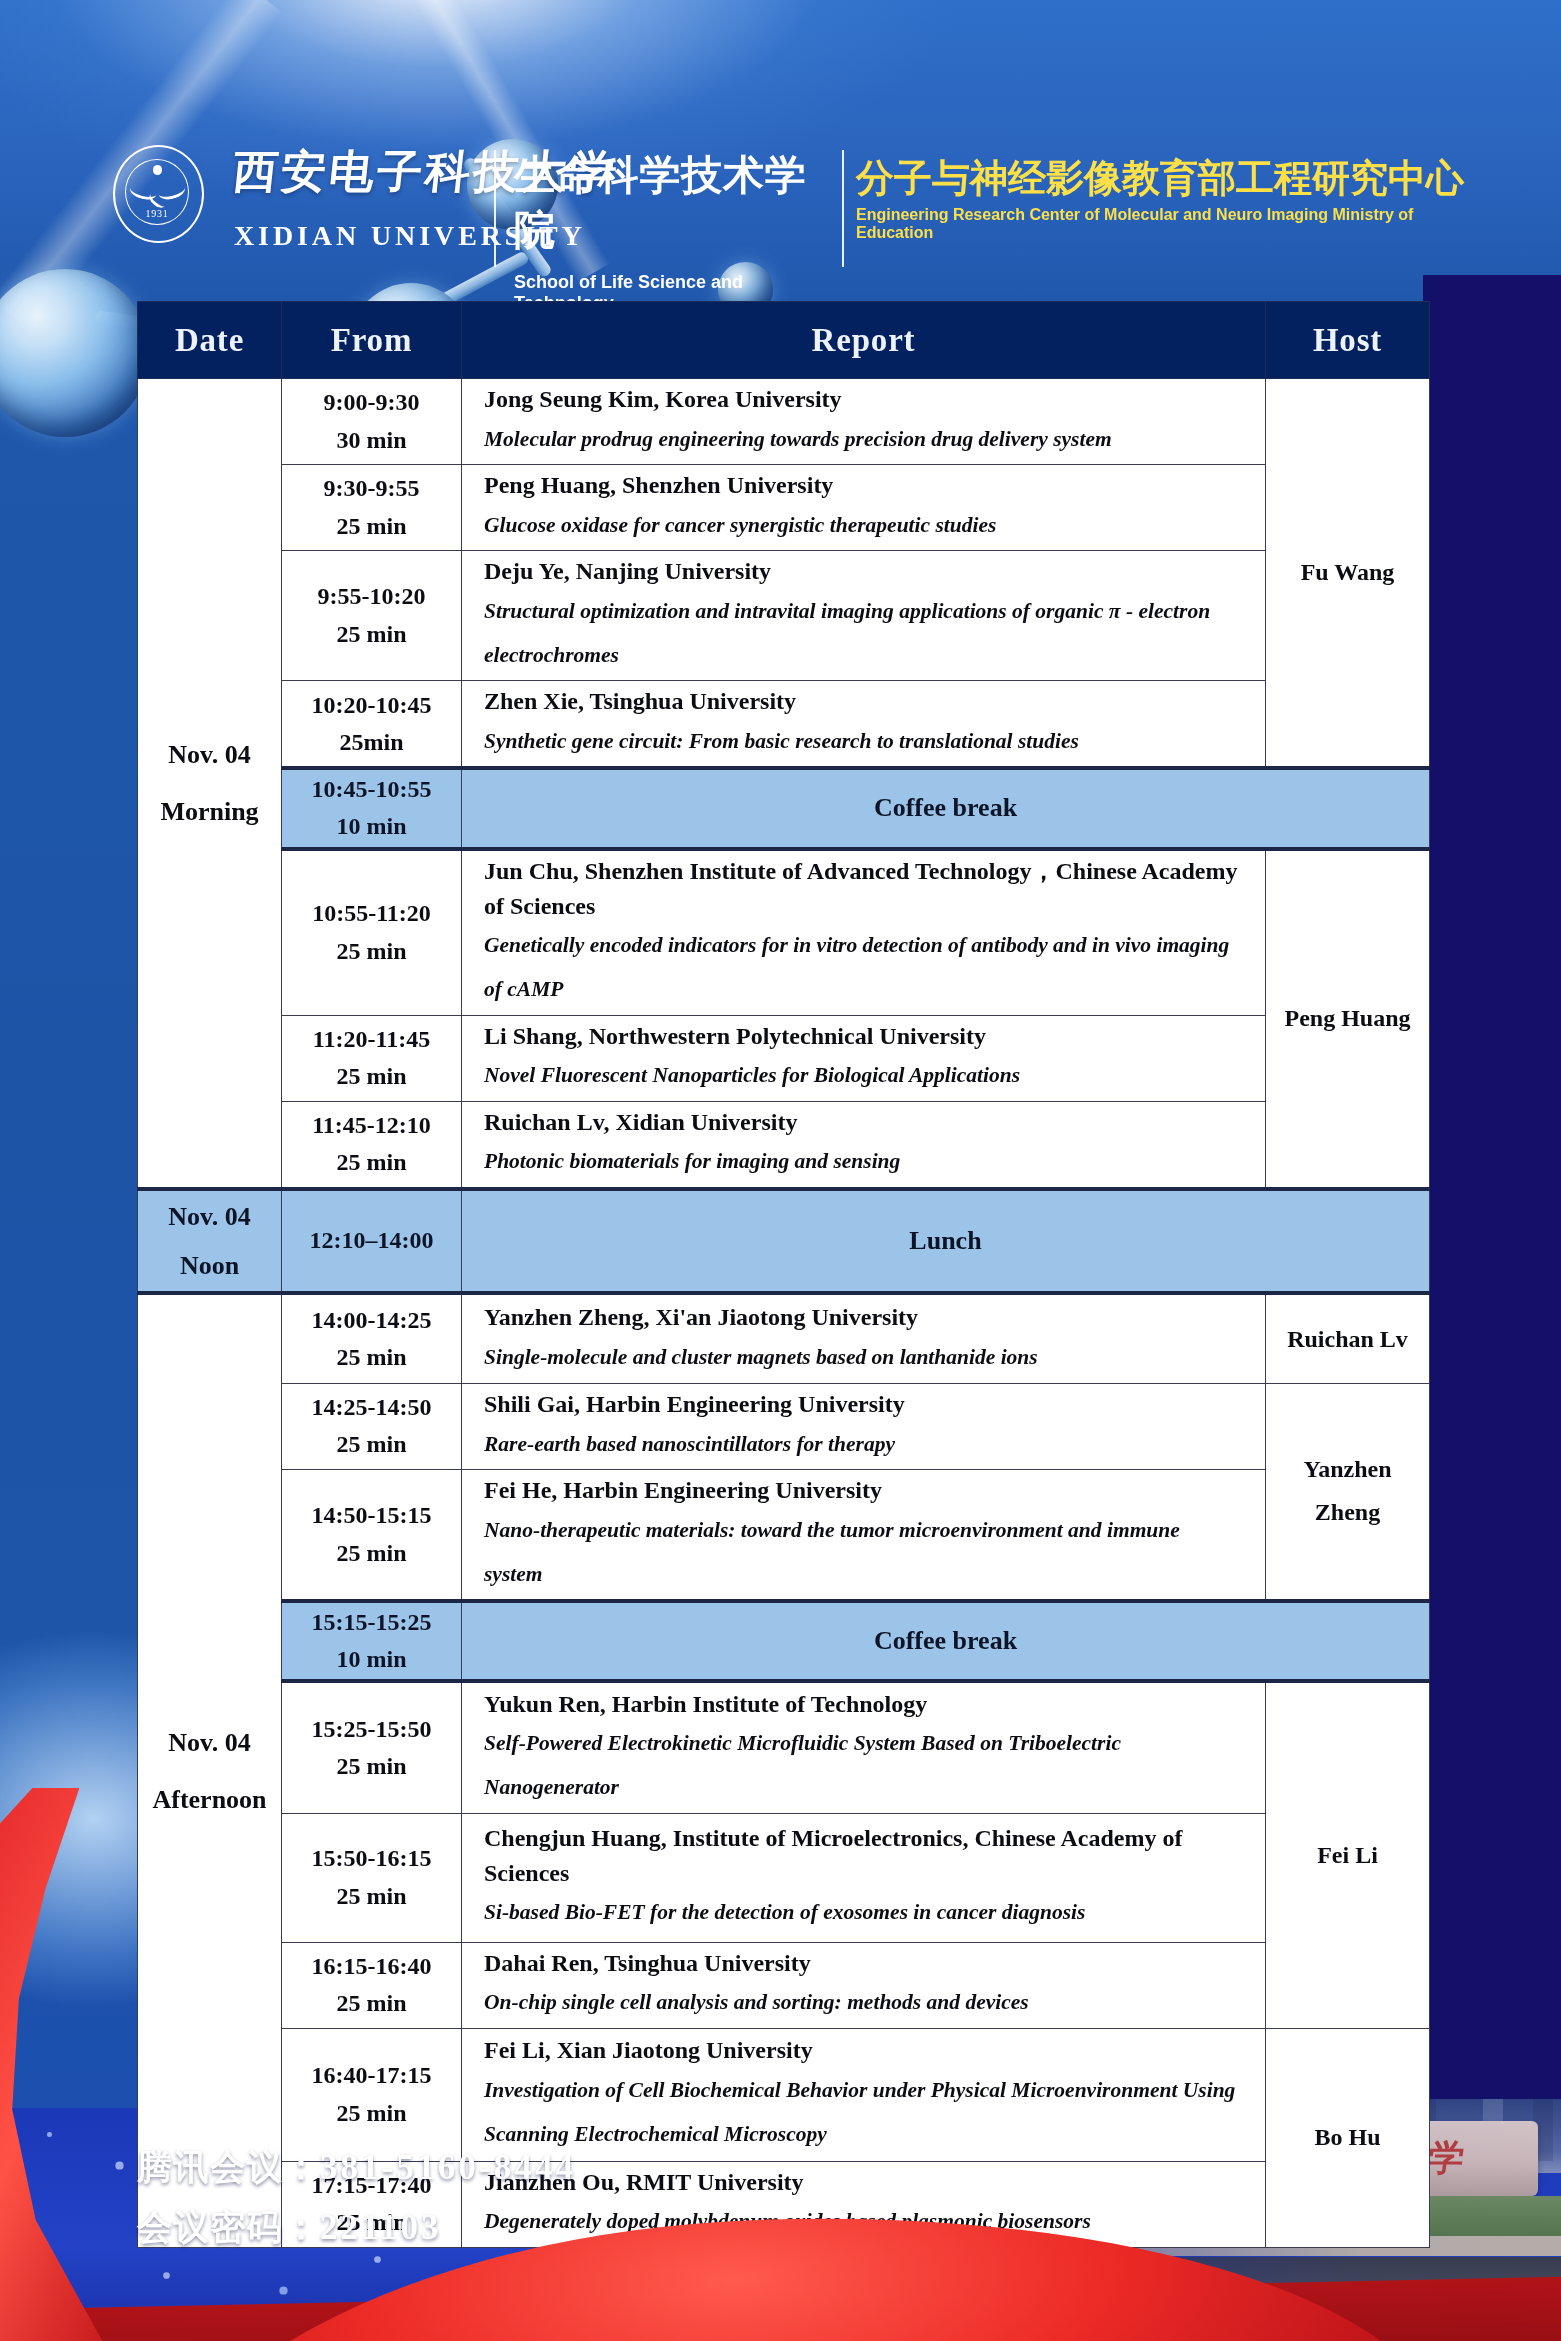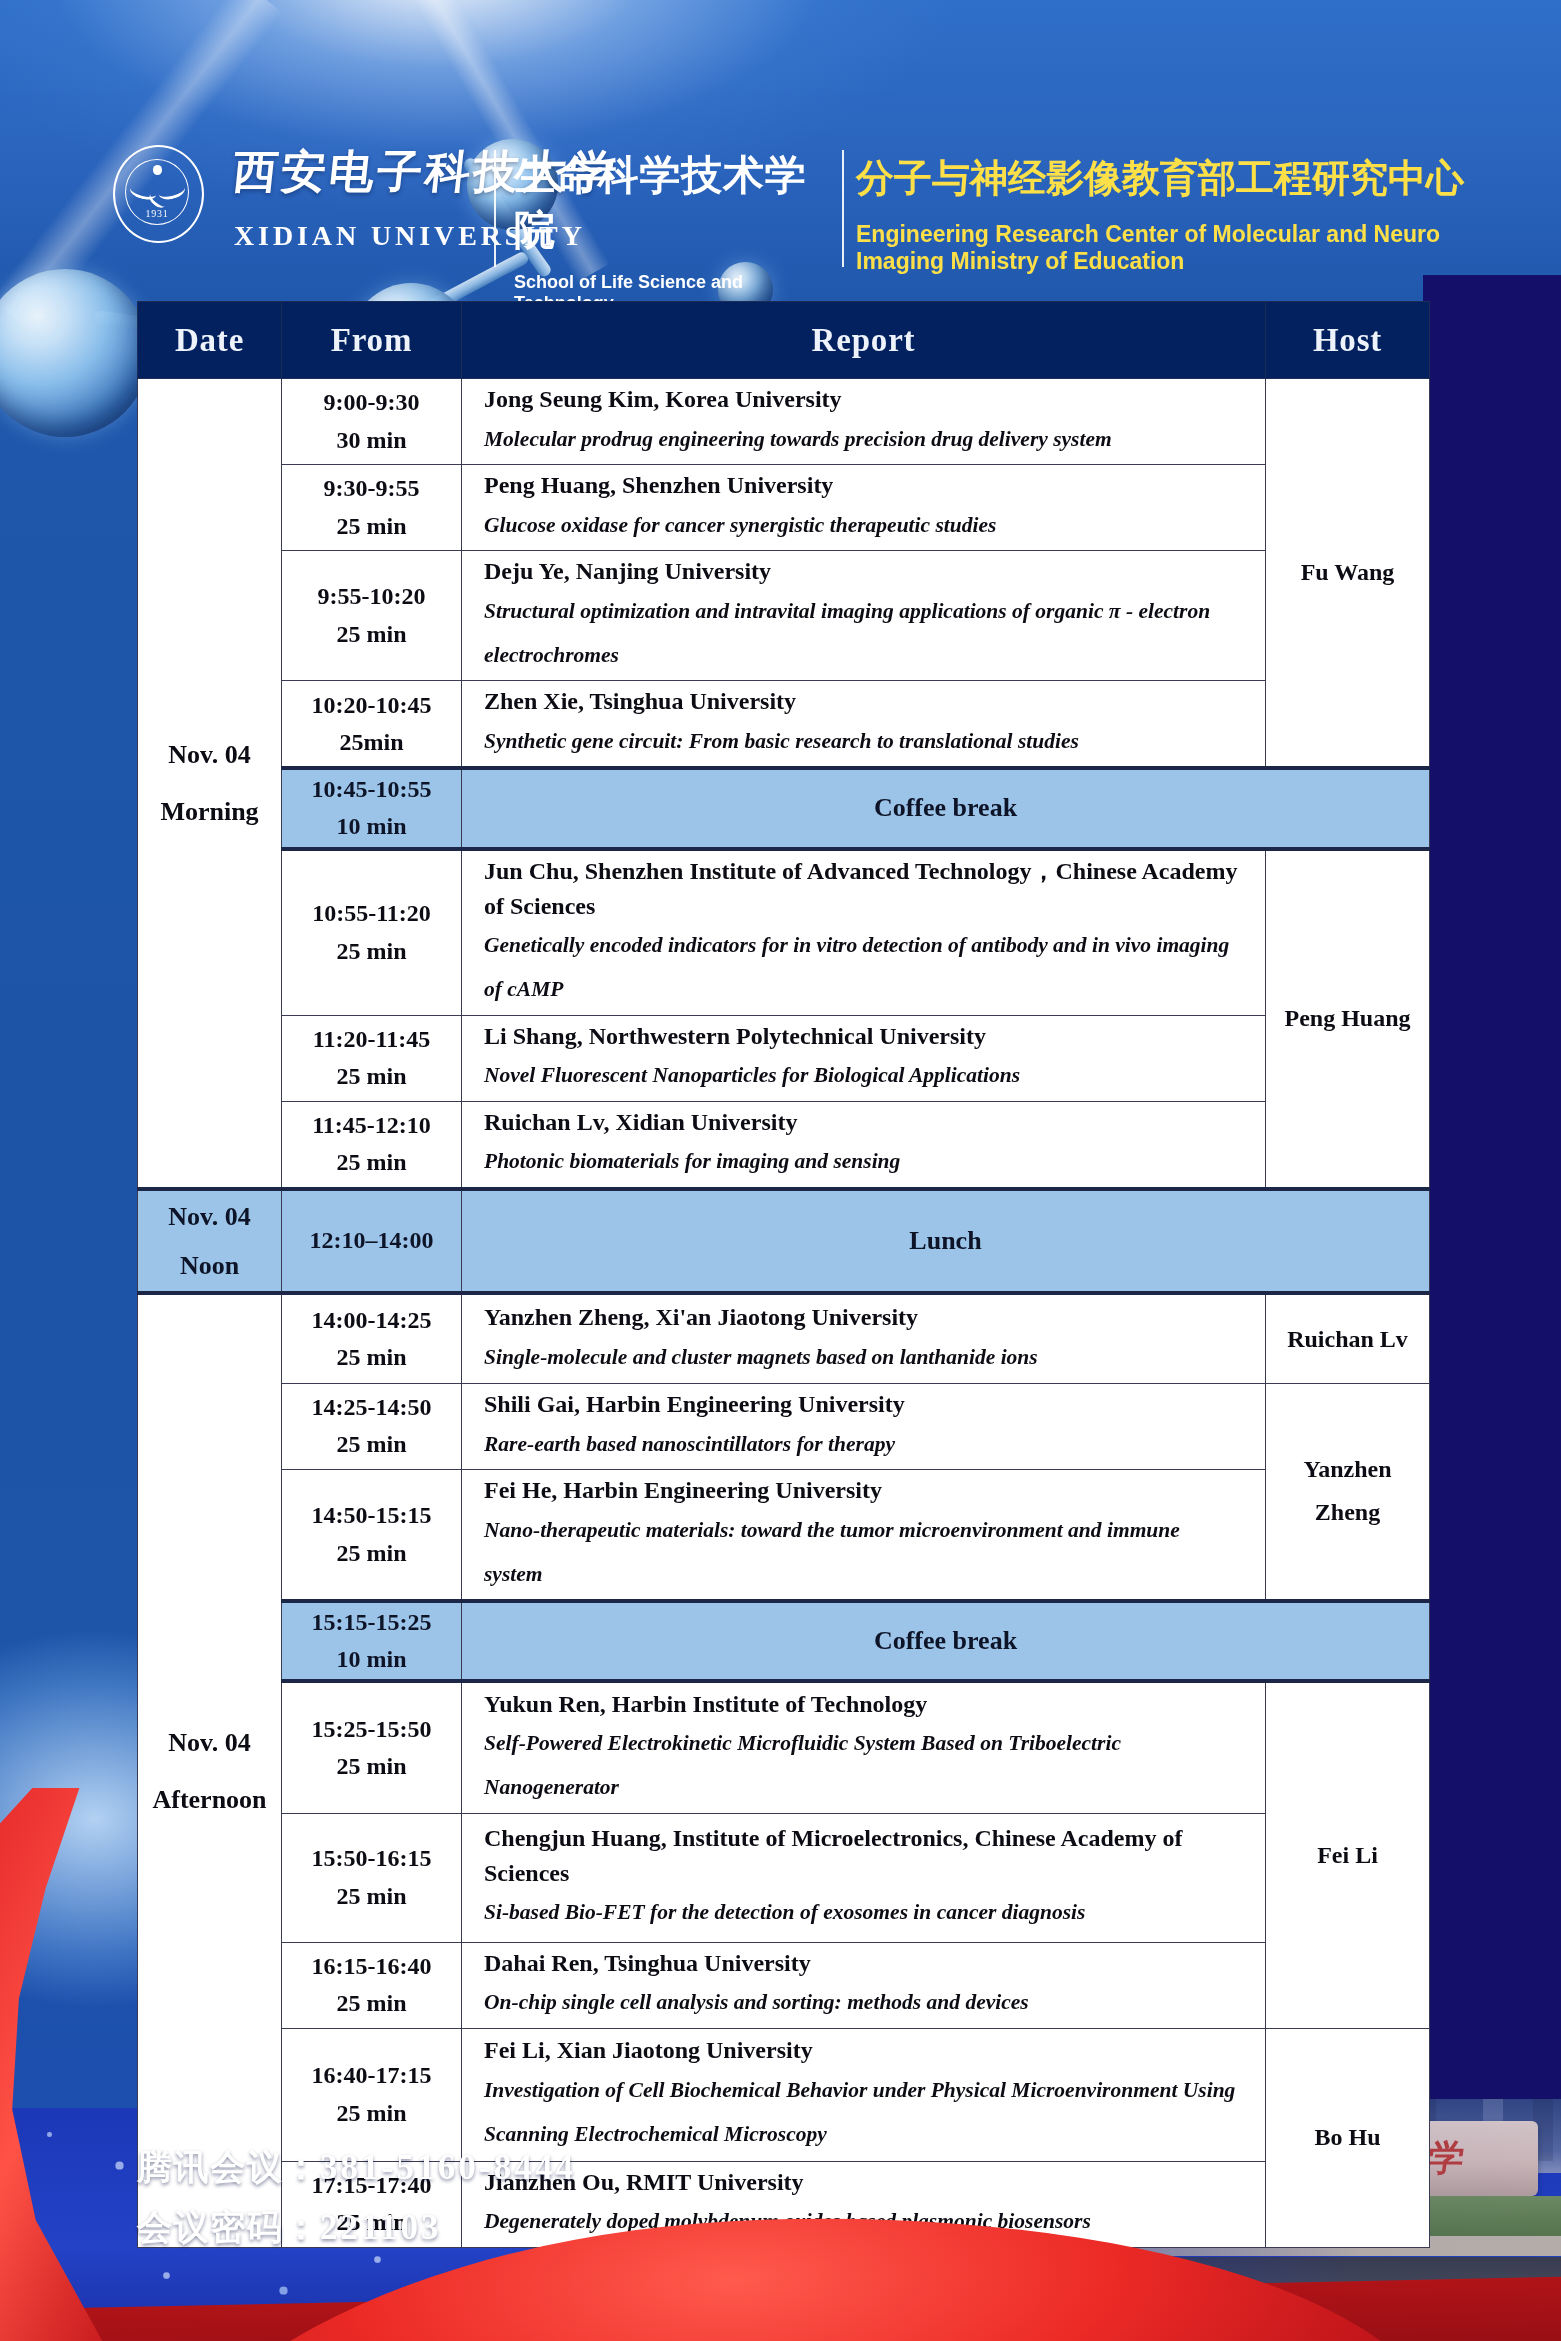--- a/index.html
+++ b/index.html
@@ -65,21 +65,21 @@
   .uni-cn{left:233px;top:142px;font-family:"DejaVu Sans",sans-serif;font-size:45px;font-weight:bold;letter-spacing:3.1px;transform:skewX(-6deg);text-shadow:0 1.6px 4.7px rgba(0,20,60,.4);}
   .uni-en{left:234px;top:220px;font-size:28px;font-weight:bold;letter-spacing:3.9px;font-family:"Liberation Serif",serif;}
   .hdr-div{position:absolute;width:2.3px;background:rgba(255,255,255,.9);z-index:4;}
   .div1{left:494px;top:150px;height:117px;}
   .div2{left:842px;top:150px;height:117px;}
   .school{left:514px;top:148px;width:320px;}
   .school .cn{font-family:"DejaVu Sans",sans-serif;font-size:41px;font-weight:bold;letter-spacing:0.8px;}
   .school .en{margin-top:14px;font-family:"Liberation Sans",sans-serif;font-size:18px;font-weight:bold;}
   .center{left:856px;top:153px;width:617px;}
   .center .cn{font-family:"DejaVu Sans",sans-serif;font-size:38px;font-weight:bold;}
-  .center .en{margin-top:17px;font-family:"Liberation Sans",sans-serif;font-size:23px;font-weight:bold;letter-spacing:0;}
+  .center .en{margin-top:2px;font-family:"Liberation Sans",sans-serif;font-size:16px;font-weight:bold;letter-spacing:0;}
   
   .schedule{
     position:absolute;left:137px;top:301px;width:1292px;z-index:5;
     border-collapse:collapse;table-layout:fixed;
     font-family:"Liberation Serif","DejaVu Serif",serif;
   }
   .schedule td,.schedule th{border:1.6px solid #3a3a52;overflow:hidden;}
   .schedule thead th{
     background:#03215f;color:#eef3fb;font-size:33px;font-weight:bold;
     border:1.6px solid #1e2d55;height:74px;text-align:center;vertical-align:middle;letter-spacing:0.8px;

